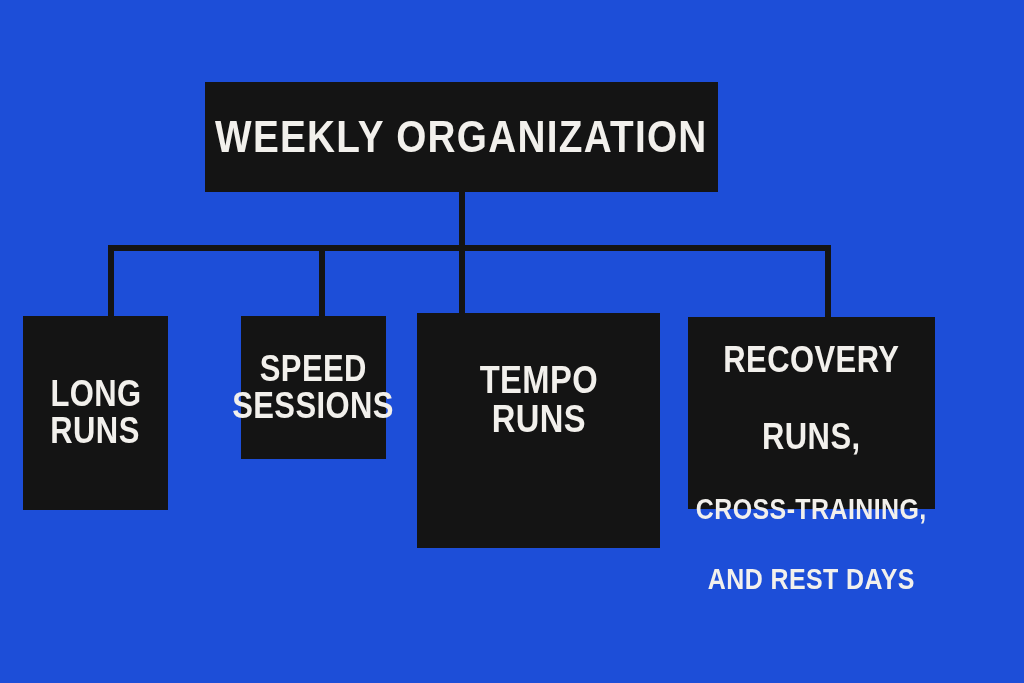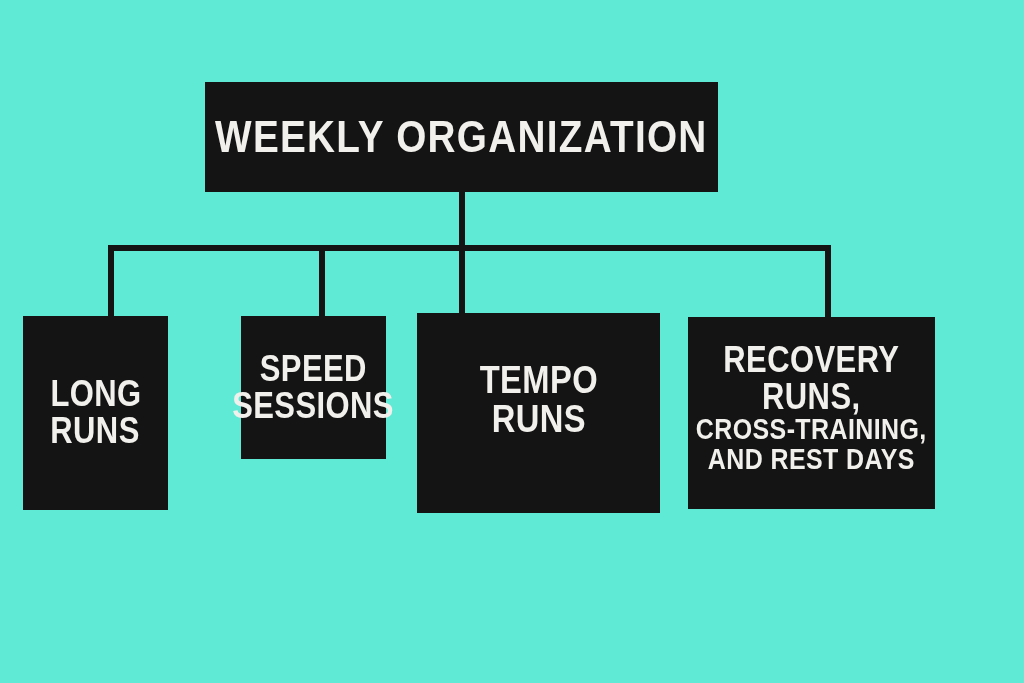--- a/index.html
+++ b/index.html
@@ -4,21 +4,21 @@
 <style>
   html, body {
     margin: 0;
     padding: 0;
     background: #e5e5e5;
   }
   #stage {
     position: relative;
     width: 1024px;
     height: 683px;
-    background: #5eead4;
+    background: #1d4ed8;
     overflow: hidden;
     font-family: "Liberation Sans", "DejaVu Sans", sans-serif;
   }
 
   
   .conn {
     position: absolute;
     background: #141414;
   }
 
@@ -71,34 +71,35 @@
     width: 145px;
     height: 143px;
   }
   #node-child-1 .line { font-size: 36px; }
 
   
   #node-child-2 {
     left: 417px;
     top: 313px;
     width: 243px;
-    height: 200px;
+    height: 235px;
     justify-content: flex-start;
     padding-top: 48px;
   }
   #node-child-2 .line { font-size: 38px; }
 
   
   #node-child-3 {
     left: 688px;
     top: 317px;
     width: 247px;
     height: 192px;
     justify-content: flex-start;
     padding-top: 25px;
+    gap: 40px;
   }
   #node-child-3 .line { font-size: 36px; }
   #node-child-3 .line.small { font-size: 29px; }
 
   
   #conn-stem      { left: 459px; top: 190px;  width: 6px;   height: 61px; }
   #conn-bus       { left: 108px; top: 245px;  width: 723px; height: 6px; }
   #conn-drop-0    { left: 108px; top: 245px;  width: 6px;   height: 73px; }
   #conn-drop-1    { left: 319px; top: 245px;  width: 6px;   height: 73px; }
   #conn-drop-2    { left: 459px; top: 245px;  width: 6px;   height: 71px; }

